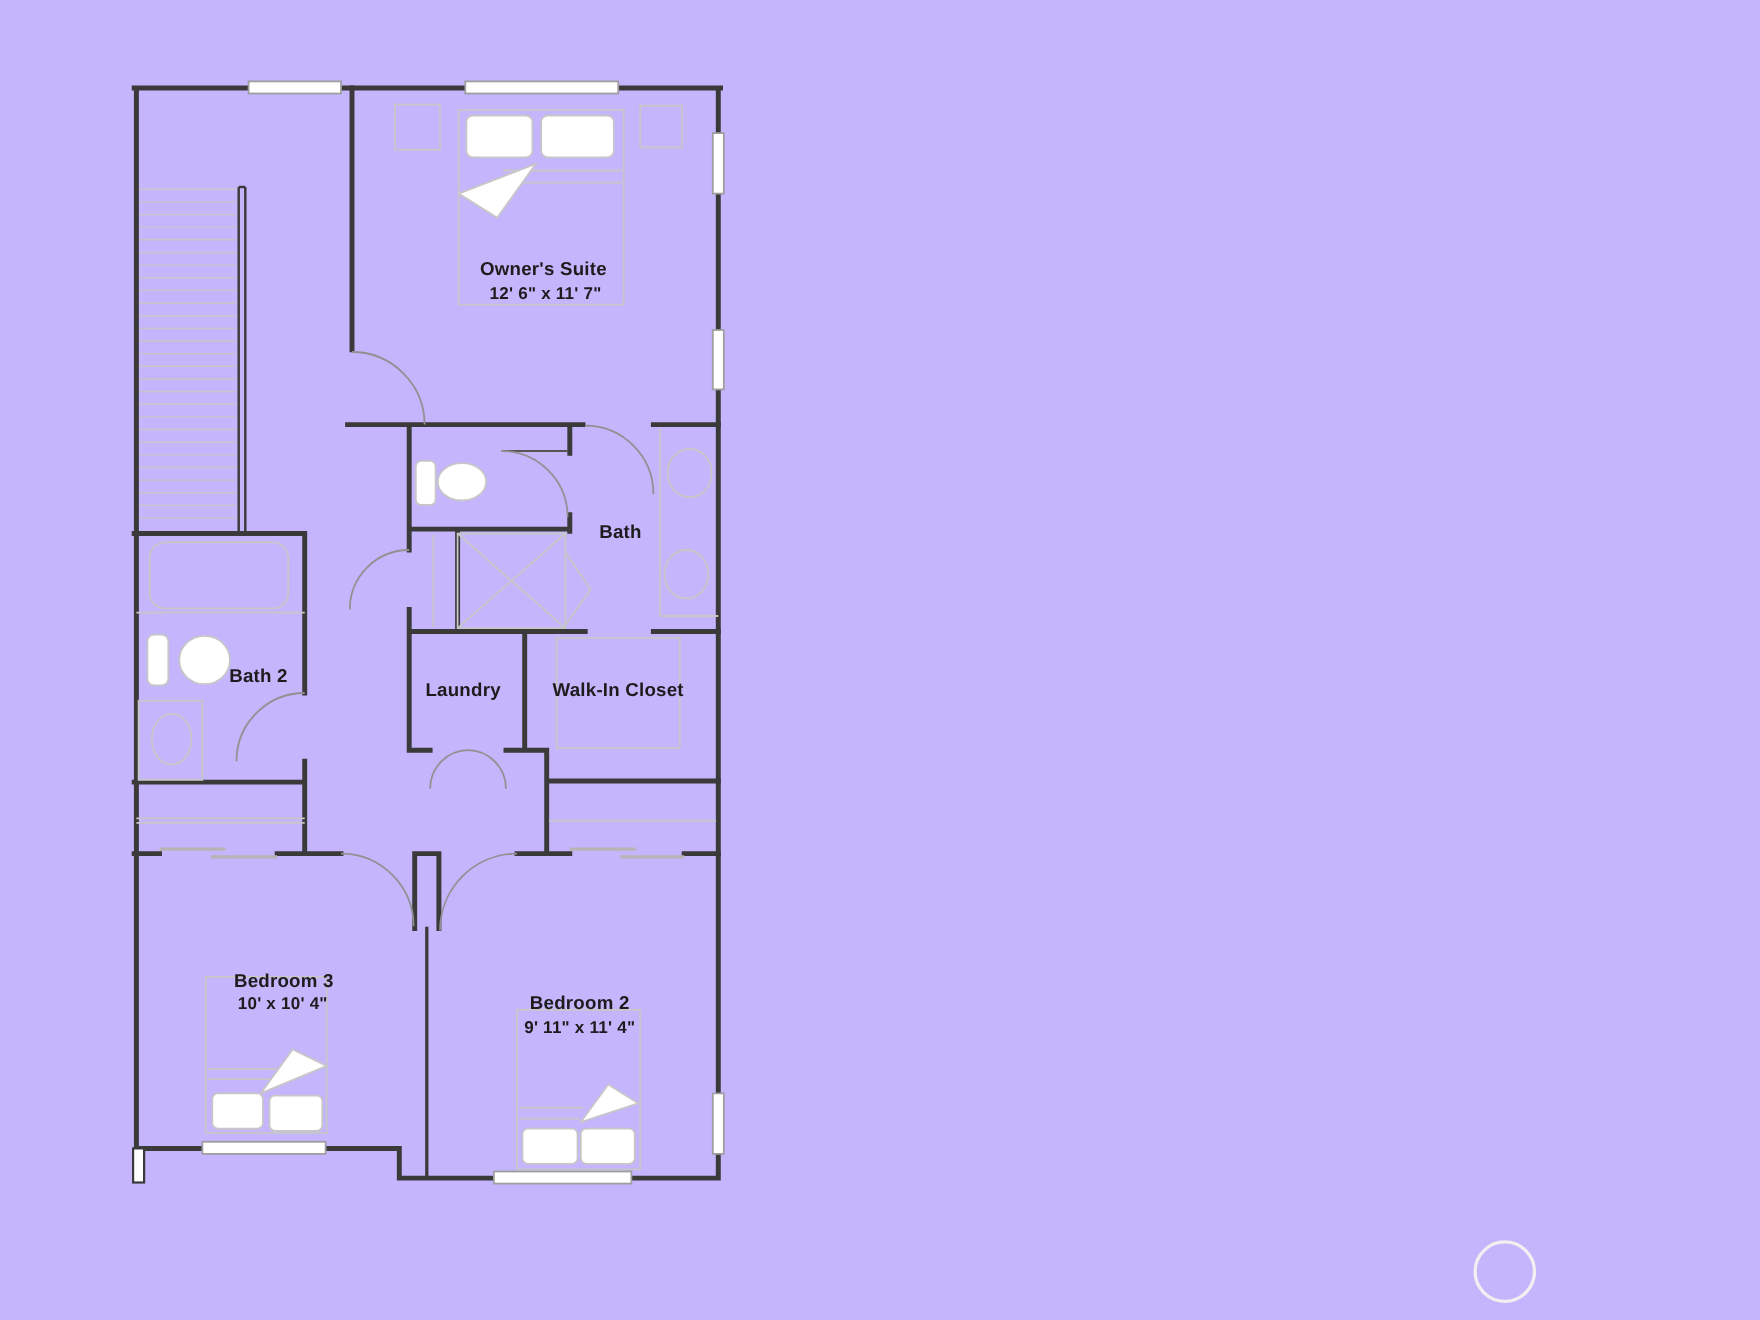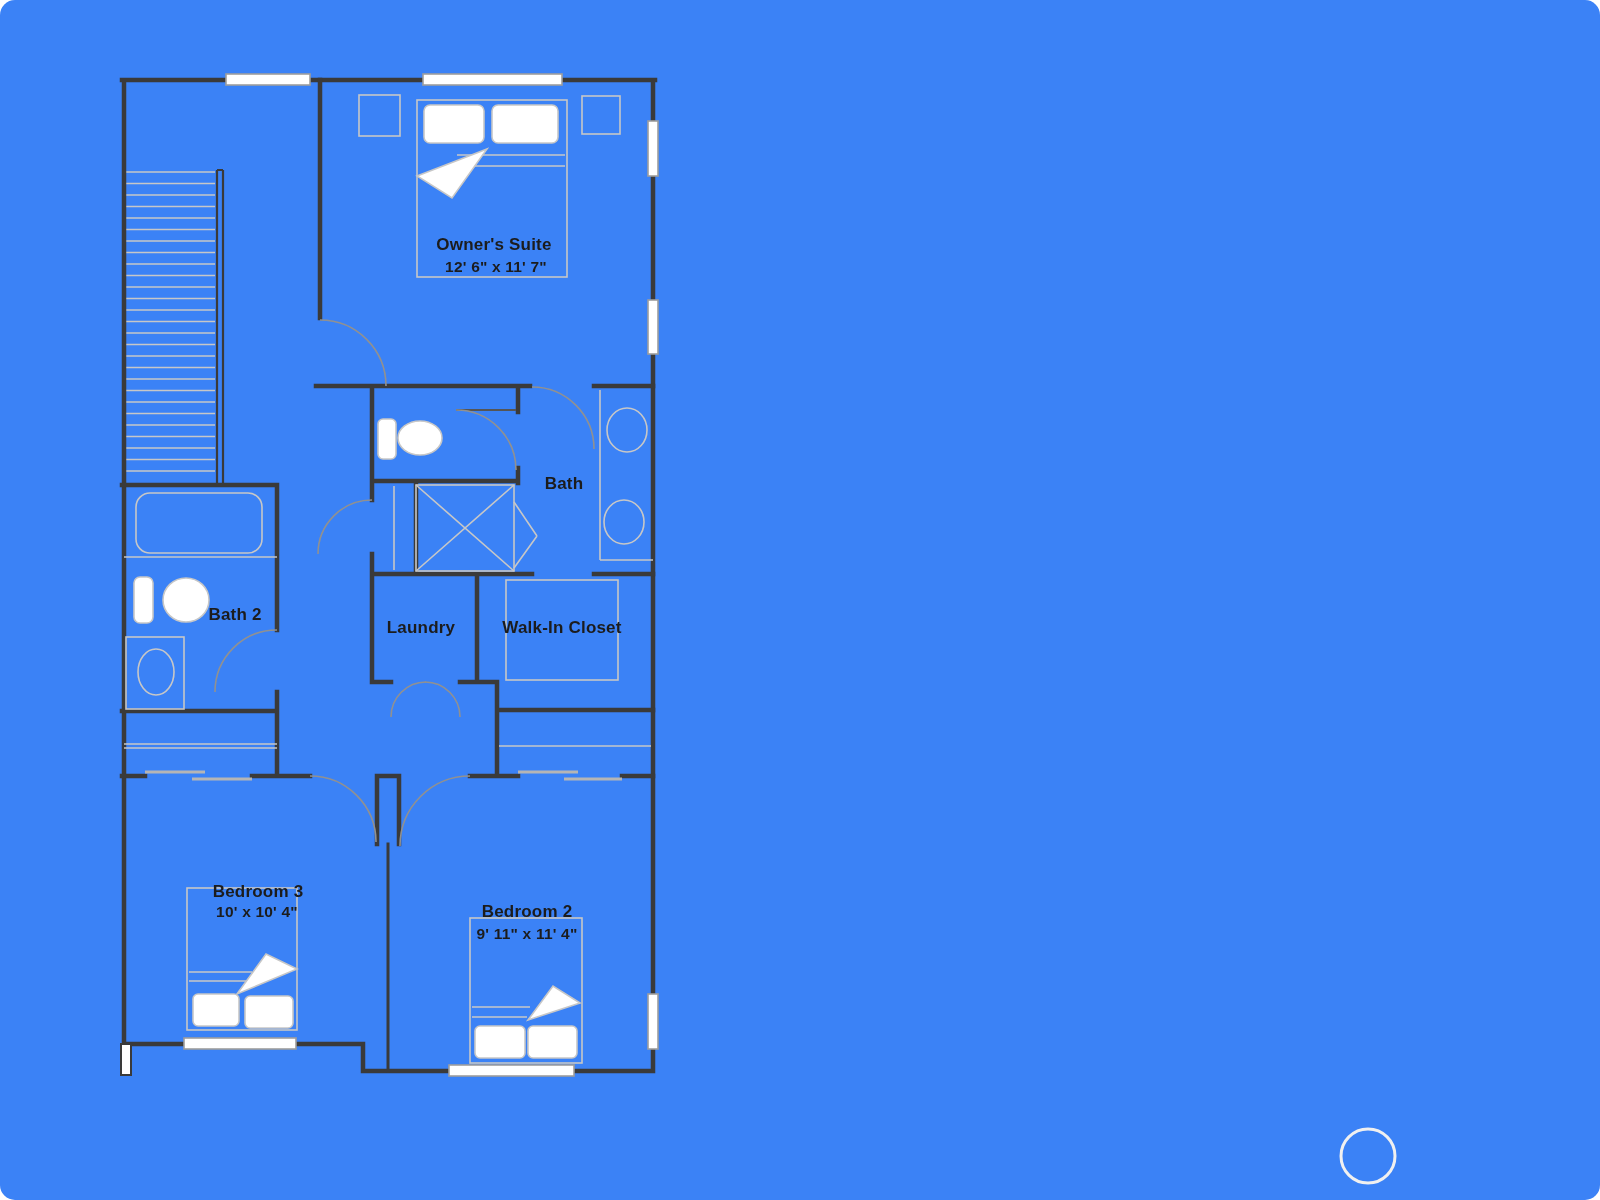--- a/index.html
+++ b/index.html
@@ -1,17 +1,17 @@
 <!DOCTYPE html>
 <html style="--wall: #3a3a3a; --door: #919191; --fixture: #c7c7c7; --window: #9e9e9e; --text: #1c1c1c; --watermark: #f0f0f0;"><head>
 <meta charset="utf-8">
 <style>
   html,body{margin:0;padding:0;background:#ffffff;}
-  #stage{position:relative;width:1600px;height:1200px;background:#3b82f6;overflow:hidden;
-         font-family:"Liberation Sans", sans-serif;border-radius:15px;}
+  #stage{position:relative;width:1600px;height:1200px;background:#c4b5fd;overflow:hidden;
+         font-family:"Liberation Sans", sans-serif;}
   svg{position:absolute;left:0;top:0;}
   .wall{stroke:var(--wall,#3a3a3a);stroke-width:4.5;fill:none;stroke-linecap:square;}
   .wall-thin{stroke:var(--wall,#3a3a3a);stroke-width:3;fill:none;stroke-linecap:square;}
   .rail{stroke:var(--wall,#3a3a3a);stroke-width:2.2;fill:none;}
   .window{fill:#ffffff;stroke:var(--window,#9e9e9e);stroke-width:1.6;}
   .stub{fill:#ffffff;stroke:var(--wall,#3a3a3a);stroke-width:2;}
   .door{stroke:var(--door,#919191);stroke-width:1.6;fill:none;}
   .door-leaf{stroke:#555555;stroke-width:2;fill:none;}
   .fixture{stroke:var(--fixture,#c7c7c7);stroke-width:1.6;fill:#ffffff;}
   .fixture-o{stroke:var(--fixture,#c7c7c7);stroke-width:1.6;fill:none;}

